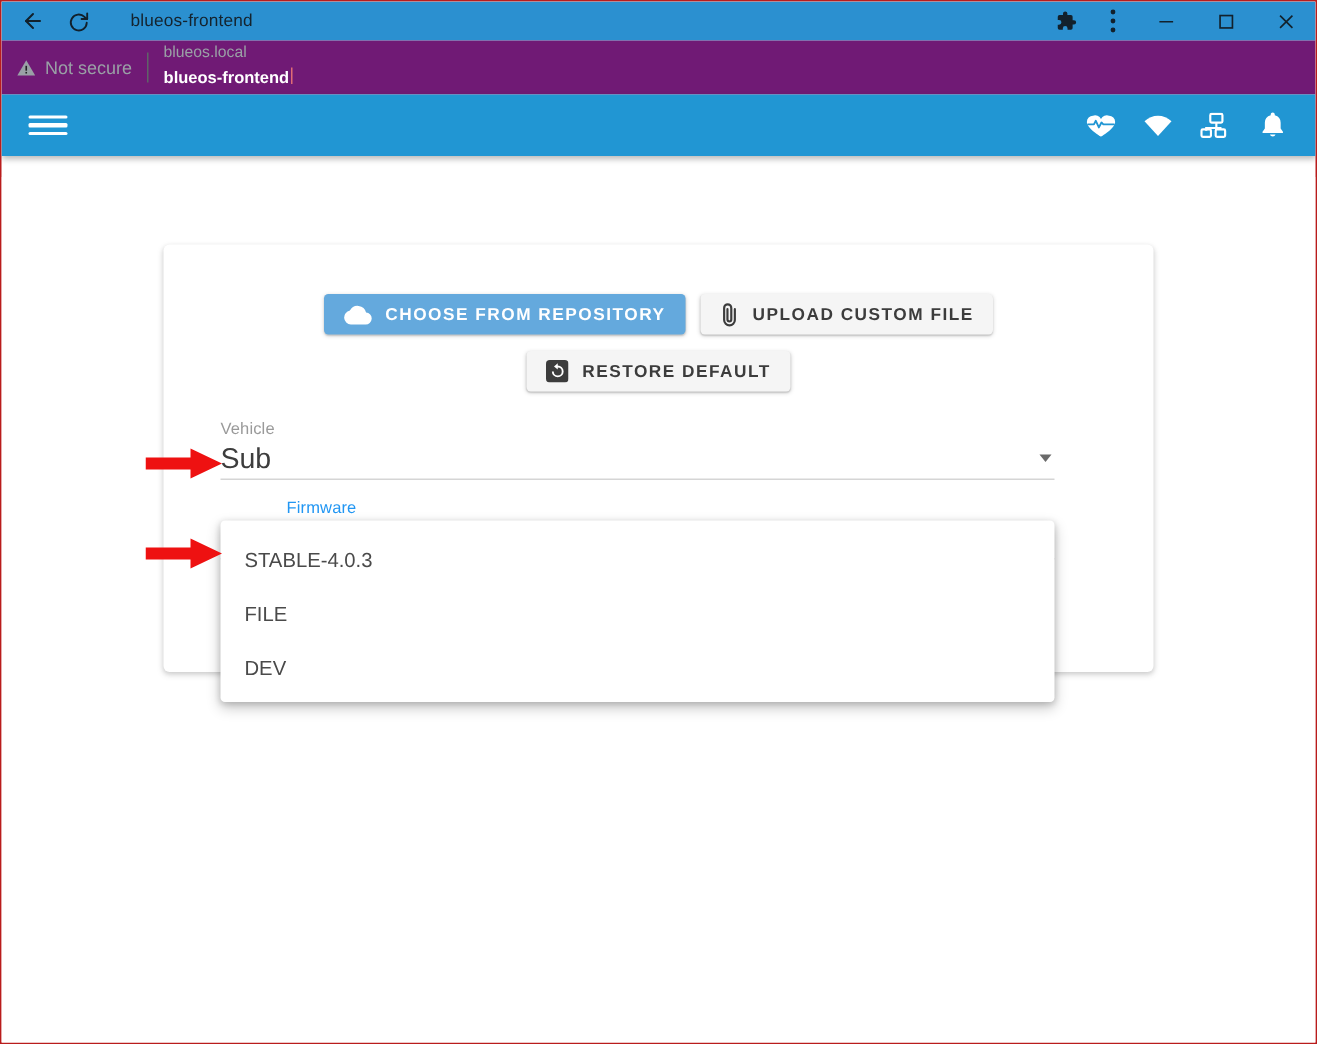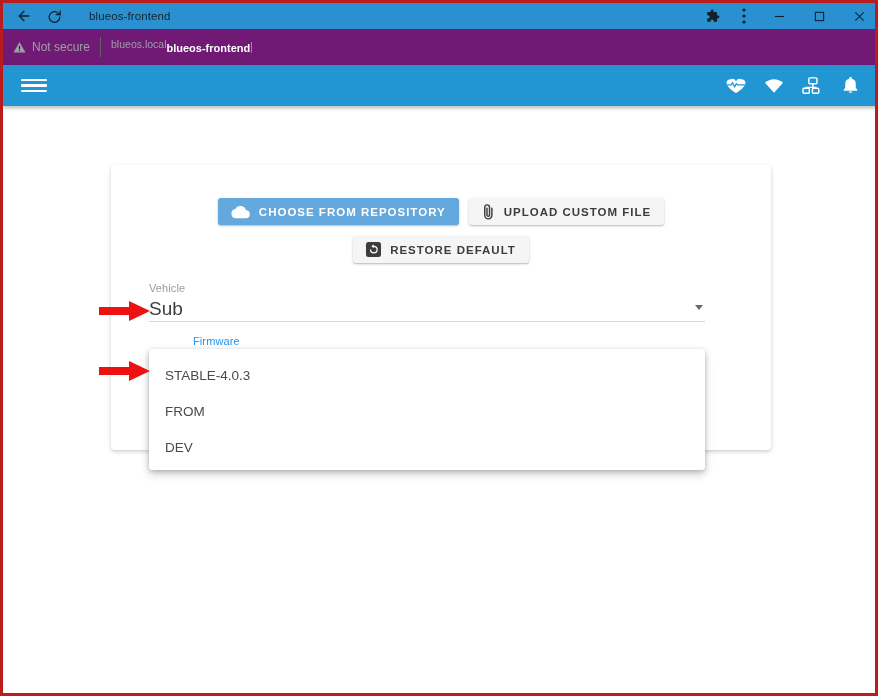--- a/index.html
+++ b/index.html
@@ -10,21 +10,21 @@
     overflow: hidden;
     font-family: "Liberation Sans", sans-serif;
     background: #ffffff;
   }
 
   #window {
     position: relative;
     width: 878px;
     height: 696px;
     background: #ffffff;
-    border: 3px solid #b91c1c;
+    border: 1px solid #b91c1c;
     overflow: hidden;
   }
 
   
   #tabstrip {
     position: absolute;
     left: 0; top: 0;
     width: 876px;
     height: 26px;
     background: #2b90d0;
@@ -82,21 +82,21 @@
     gap: 6px;
     color: #9aa0a6;
     font-size: 12px;
   }
   #warn-tri { width: 13px; height: 13px; display:block; }
   #addr-sep {
     width: 1px; height: 20px;
     background: #5f6368;
     margin: 0 10px;
   }
-  #url-block { display: flex; flex-direction: row; justify-content: center; line-height: 1.18; }
+  #url-block { display: flex; flex-direction: column; justify-content: center; line-height: 1.18; }
   #url-host { font-size: 10.5px; color: #9aa0a6; }
   #url-path { font-size: 11px; color: #ffffff; font-weight: bold; }
   #url-caret { display: inline-block; width: 1px; height: 11px; background: #e06c75; vertical-align: -1px; margin-left: 1px; }
 
   
   #appbar {
     position: absolute;
     left: 0; top: 62px;
     width: 876px;
     height: 41px;
@@ -421,21 +421,21 @@
           <span class="fcaret"></span>
         </div>
       </div>
 
     </div>
 
     <div id="info-icon">i</div>
 
     <div id="dropdown">
       <div class="dd-item">STABLE-4.0.3</div>
-      <div class="dd-item">FROM</div>
+      <div class="dd-item">FILE</div>
       <div class="dd-item">DEV</div>
     </div>
 
     <svg class="arrow" id="arrow-1" width="52" height="22" viewBox="0 0 52 22">
       <path d="M0 7 h30 V1 l21 10 -21 10 V15 H0 Z" fill="#ee1111"></path>
     </svg>
     <svg class="arrow" id="arrow-2" width="52" height="22" viewBox="0 0 52 22">
       <path d="M0 7 h30 V1 l21 10 -21 10 V15 H0 Z" fill="#ee1111"></path>
     </svg>
 

